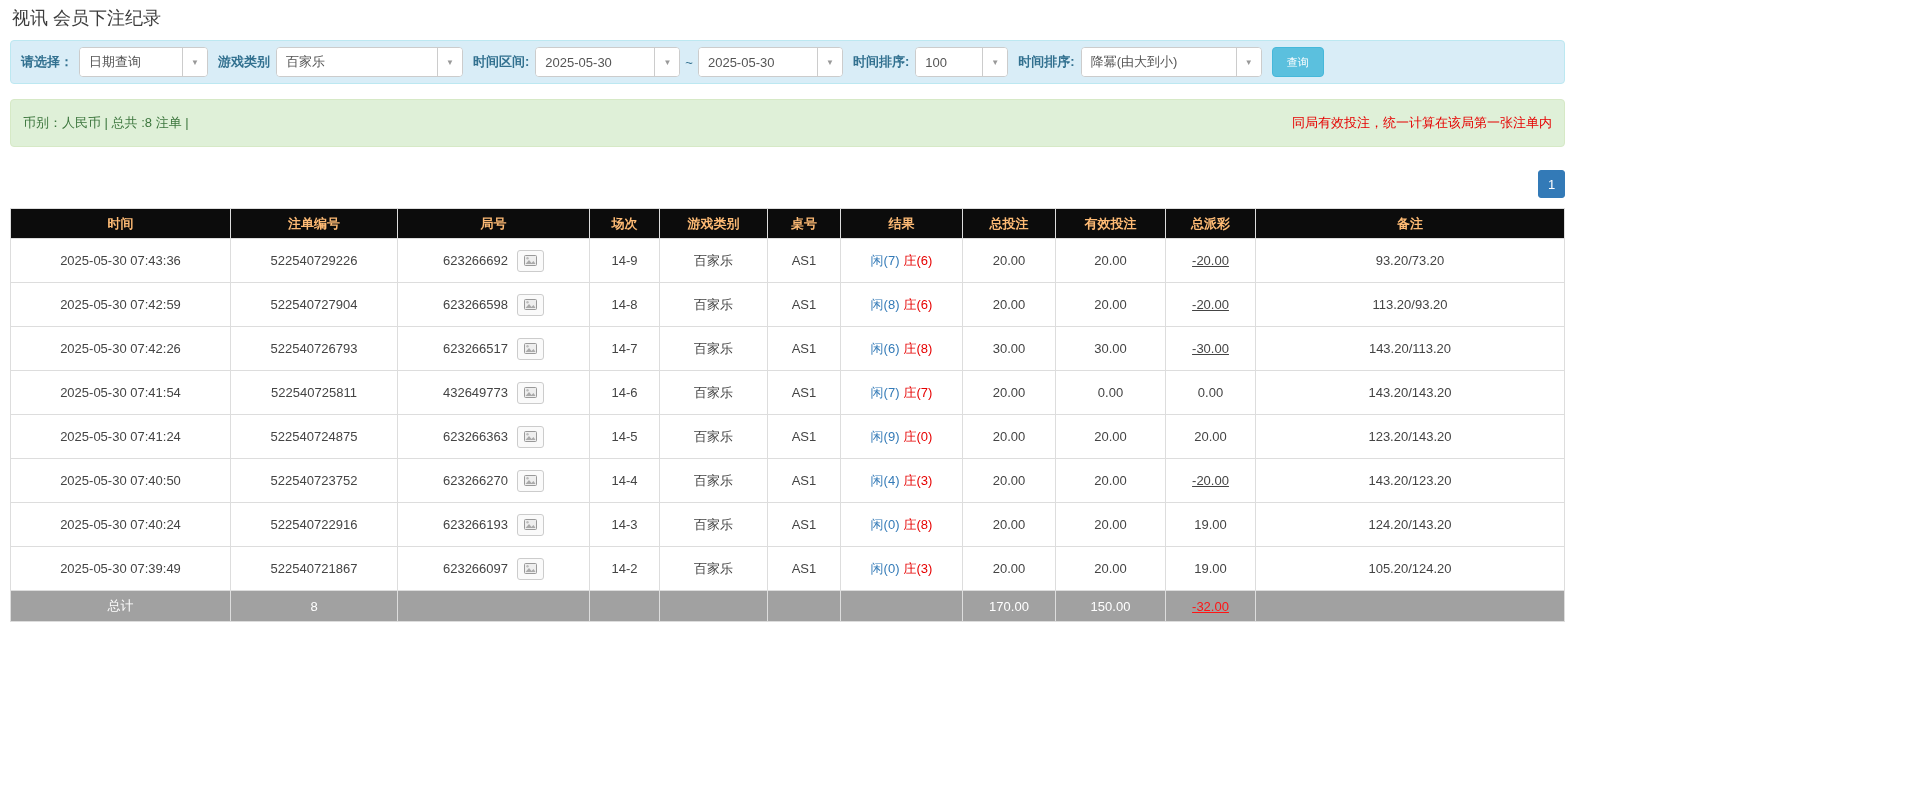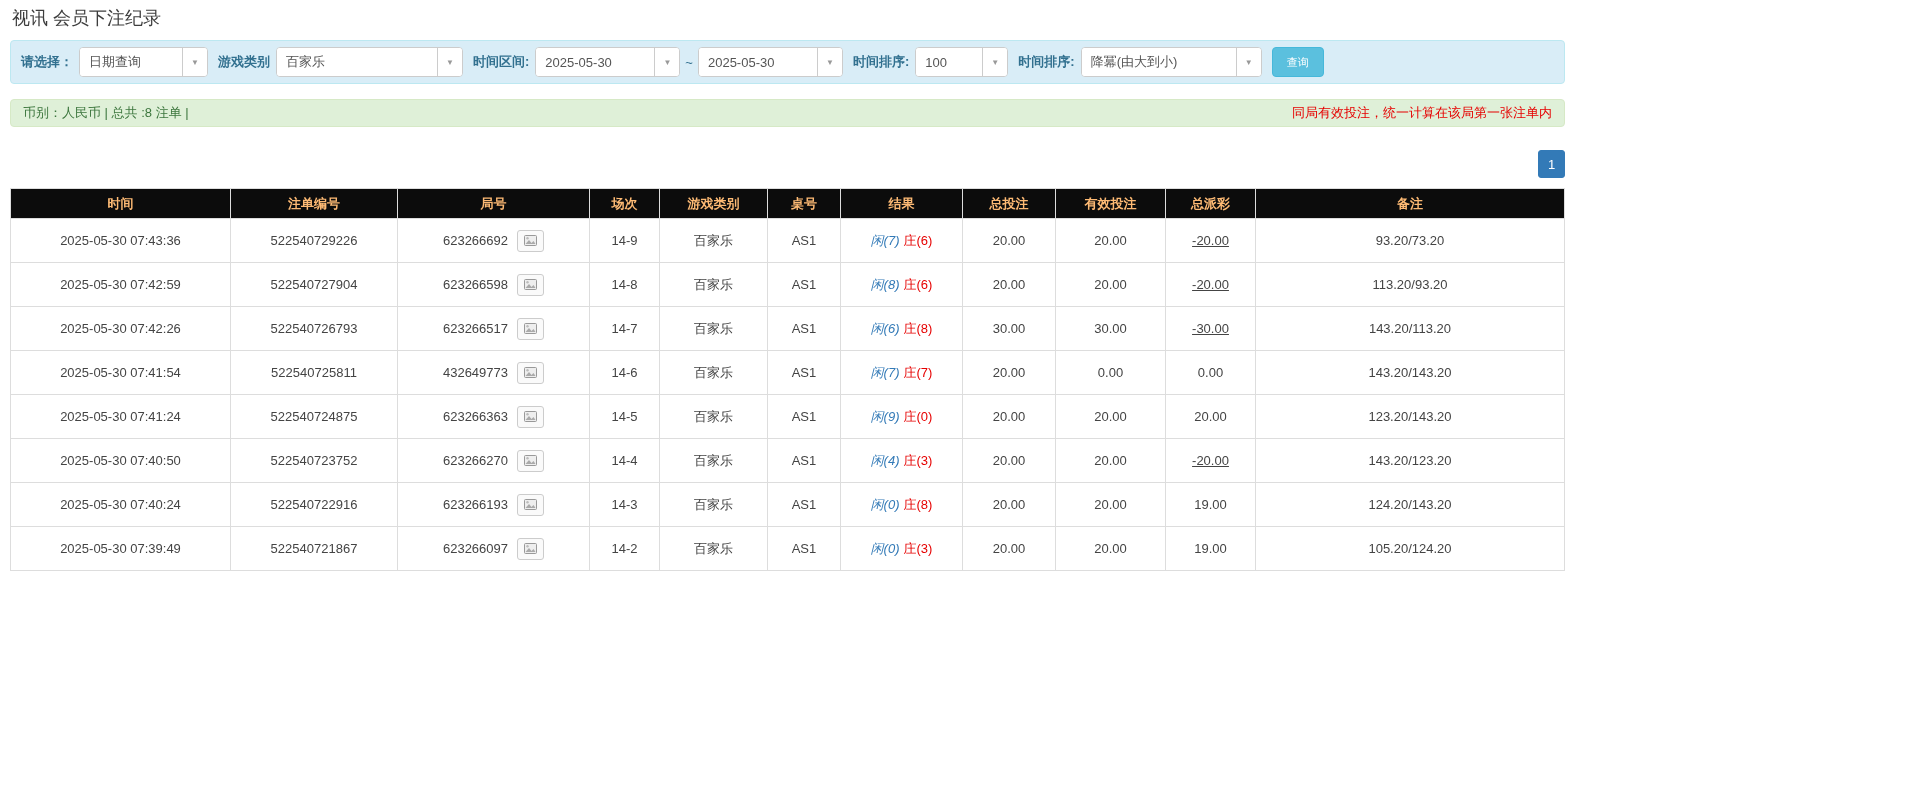--- a/index.html
+++ b/index.html
@@ -86,21 +86,21 @@
     font-family: inherit;
     cursor: pointer;
   }
 
   
   .summary-bar {
     margin-top: 15px;
     background: #dff0d8;
     border: 1px solid #d6e9c6;
     border-radius: 4px;
-    height: 28px;
+    height: 48px;
     padding: 0 12px;
     display: flex;
     align-items: center;
     justify-content: space-between;
   }
   .summary-left { color: #3c763d; font-size: 13px; }
   .summary-right { color: #e60000; font-size: 13px; }
 
   
   .pagination-row {
@@ -145,21 +145,21 @@
     color: #444;
     overflow: hidden;
   }
   .bet-table tr.footer td {
     background: #a1a1a1;
     color: #fff;
     height: 31px;
   }
   .blue { color: #337ab7; }
   .red { color: #e60000; text-decoration: underline; }
-  .r-player { color: #337ab7; font-style: italic; }
+  .r-player { color: #337ab7; }
   .r-banker { color: #e60000; margin-left: 4px; }
   tr.footer td.red, tr.footer .red { color: #ff1414; }
 
   .c-round-wrap {
     display: inline-flex;
     align-items: center;
     justify-content: center;
   }
   .img-btn {
     width: 27px;
@@ -470,16 +470,29 @@
     <td>
       <span class="r-player">闲(0)</span><span class="r-banker">庄(3)</span>
     </td>
     <td class="c-totalbet blue">20.00</td>
     <td class="c-validbet">20.00</td>
     <td class="c-payout">19.00</td>
     <td class="c-remark">105.20/124.20</td>
   </tr>
 
 
+  <tr class="footer">
+    <td class="f-label">总计</td>
+    <td class="f-count">8</td>
+    <td></td>
+    <td></td>
+    <td></td>
+    <td></td>
+    <td></td>
+    <td class="f-totalbet">170.00</td>
+    <td class="f-validbet">150.00</td>
+    <td class="f-payout red">-32.00</td>
+    <td></td>
+  </tr>
 </tbody>
   </table>
 
 </div>
 
 </body></html>

